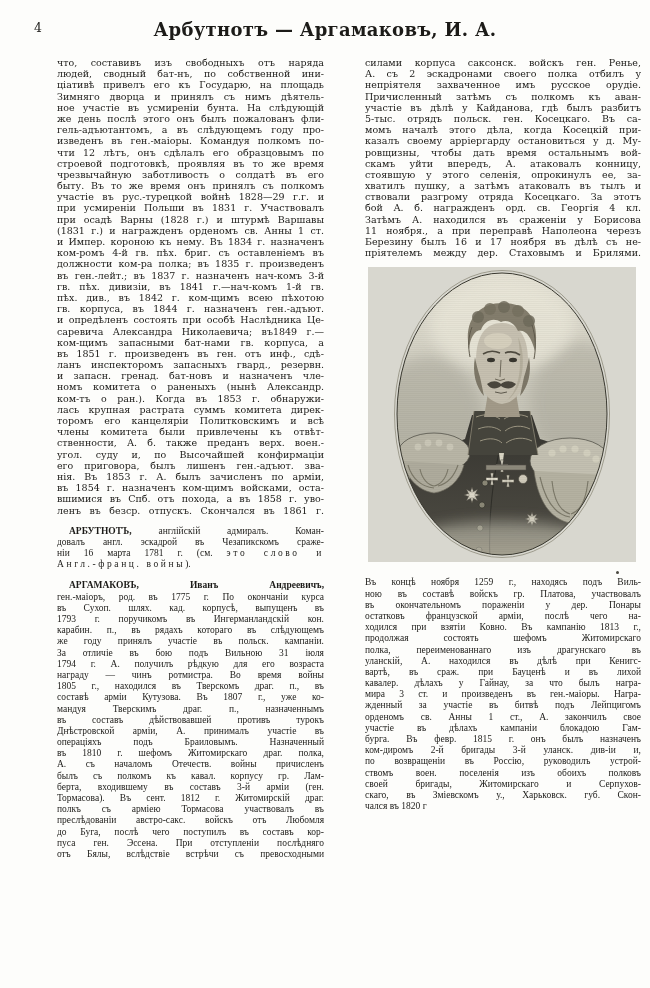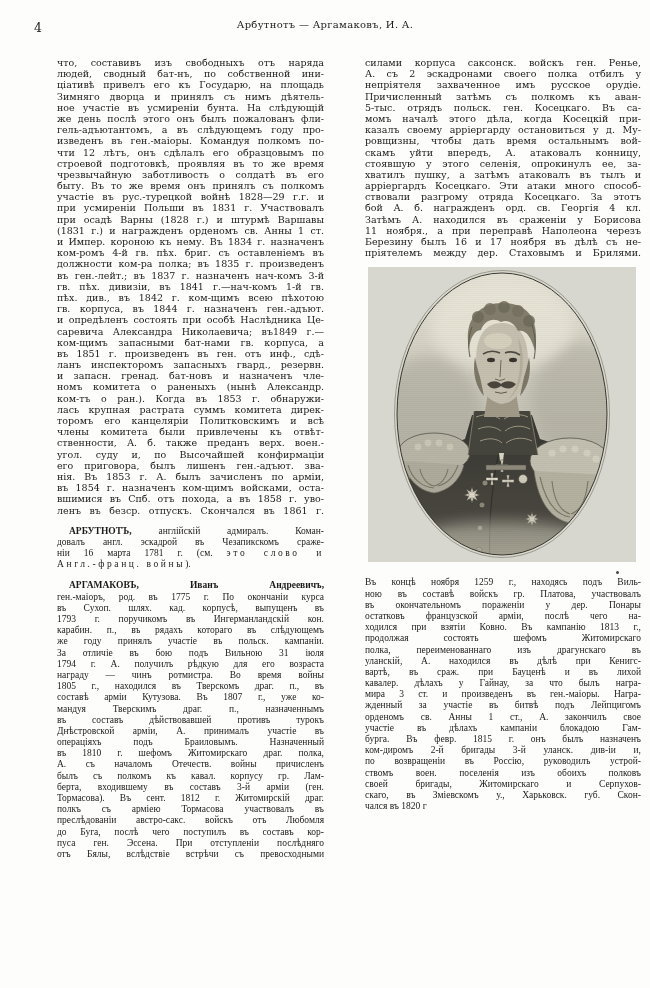--- a/index.html
+++ b/index.html
@@ -6,21 +6,21 @@
   body{
     width:650px;height:988px;position:relative;overflow:hidden;
     background:#fdfdfb;color:#1c1b18;
     font-family:"DejaVu Serif", serif;
   }
   .page-number{
     position:absolute;left:34px;top:20px;font-size:12.5px;
   }
   .running-header{
     position:absolute;left:0;right:0;top:19px;text-align:center;
-    font-weight:normal;font-size:10px;letter-spacing:.3px;
+    font-weight:bold;font-size:18px;letter-spacing:.3px;
   }
   .column{position:absolute;top:57px;}
   #col-left{left:57px;width:267px;}
   #col-right{left:337px;width:276px;margin-left:28px;}
   .para{margin:0;}
   .block + .block{margin-top:9px;font-family:Liberation Serif, serif;}
   .para.indent{margin-top:10px;}
   .para.indent .line:first-child{text-indent:12px;}
   .line{
     font-size:9.5px;line-height:11.2px;height:11.2px;overflow:hidden;
@@ -119,28 +119,28 @@
       <div class="line"><span class="">пуса ген. Эссена. При отступленіи послѣдняго</span></div>
       <div class="line"><span class="">отъ Бялы, вслѣдствіе встрѣчи съ превосходными</span></div>
     </div>
   </div>
 <div class="column" id="col-right">
     <div class="para block">
       <div class="line"><span class="">силами корпуса саксонск. войскъ ген. Ренье,</span></div>
       <div class="line"><span class="">А. съ 2 эскадронами своего полка отбилъ у</span></div>
       <div class="line"><span class="">непріятеля захваченное имъ русское орудіе.</span></div>
       <div class="line"><span class="">Причисленный затѣмъ съ полкомъ къ аван-</span></div>
+      <div class="line"><span class="">участіе въ дѣлѣ у Кайданова, гдѣ былъ разбитъ</span></div>
       <div class="line"><span class="">5-тыс. отрядъ польск. ген. Косецкаго. Въ са-</span></div>
       <div class="line"><span class="">момъ началѣ этого дѣла, когда Косецкій при-</span></div>
       <div class="line"><span class="">казалъ своему арріергарду остановиться у д. Му-</span></div>
       <div class="line"><span class="">ровщизны, чтобы дать время остальнымъ вой-</span></div>
       <div class="line"><span class="">скамъ уйти впередъ, А. атаковалъ конницу,</span></div>
       <div class="line"><span class="">стоявшую у этого селенія, опрокинулъ ее, за-</span></div>
       <div class="line"><span class="">хватилъ пушку, а затѣмъ атаковалъ въ тылъ и</span></div>
-      <div class="line"><span class="">арріергардъ Косецкаго. Эти атаки много способ-</span></div>
       <div class="line"><span class="">ствовали разгрому отряда Косецкаго. За этотъ</span></div>
       <div class="line"><span class="">бой А. б. награжденъ орд. св. Георгія 4 кл.</span></div>
       <div class="line"><span class="">Затѣмъ А. находился въ сраженіи у Борисова</span></div>
       <div class="line"><span class="">11 ноября., а при переправѣ Наполеона черезъ</span></div>
       <div class="line"><span class="">Березину былъ 16 и 17 ноября въ дѣлѣ съ не-</span></div>
       <div class="line"><span class="">пріятелемъ между дер. Стаховымъ и Брилями.</span></div>
     </div>
   <div class="figure block">
     <svg width="268" height="295" viewBox="0 0 268 295" xmlns="http://www.w3.org/2000/svg">
       <defs>

